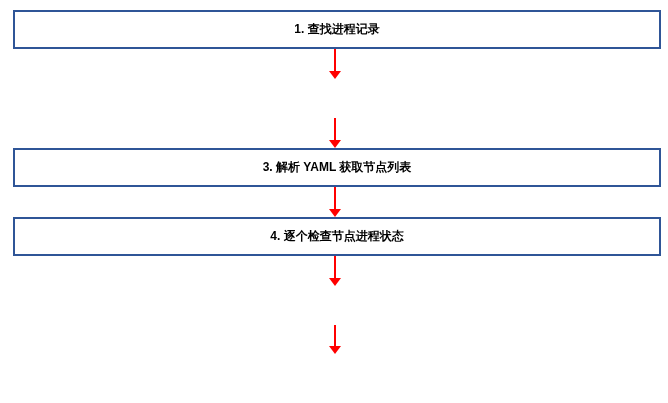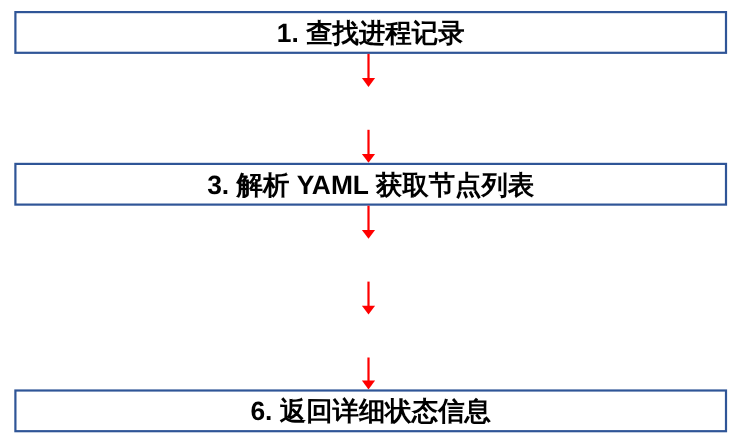--- a/index.html
+++ b/index.html
@@ -25,21 +25,21 @@
   .flow-box {
     position: absolute;
     left: 13px;
     width: 648px;
     height: 39px;
     border: 2px solid var(--box-border);
     background: var(--box-fill);
     display: flex;
     align-items: center;
     justify-content: center;
-    font-size: 24px;
+    font-size: 12px;
     font-weight: bold;
     color: var(--text);
     white-space: nowrap;
   }
   .box-1 { top: 10px; }
   .box-2 { top: 79px; }
   .box-3 { top: 148px; }
   .box-4 { top: 217px; }
   .box-5 { top: 286px; }
   .box-6 { top: 354px; }
@@ -99,29 +99,29 @@
 
   <div class="flow-box box-3">
     <span>3. 解析 YAML 获取节点列表</span>
   </div>
 
   <div class="flow-arrow arrow-3">
     <span class="arrow-line"></span>
     <span class="arrow-head"></span>
   </div>
 
+  <div class="flow-box box-4">
+    <span>4. 逐个检查节点进程状态</span>
+  </div>
 
   <div class="flow-arrow arrow-4">
     <span class="arrow-line"></span>
     <span class="arrow-head"></span>
   </div>
 
 
   <div class="flow-arrow arrow-5">
     <span class="arrow-line"></span>
     <span class="arrow-head"></span>
   </div>
 
-  <div class="flow-box box-6">
-    <span>6. 返回详细状态信息</span>
-  </div>
 
 </div>
 
 </body></html>

